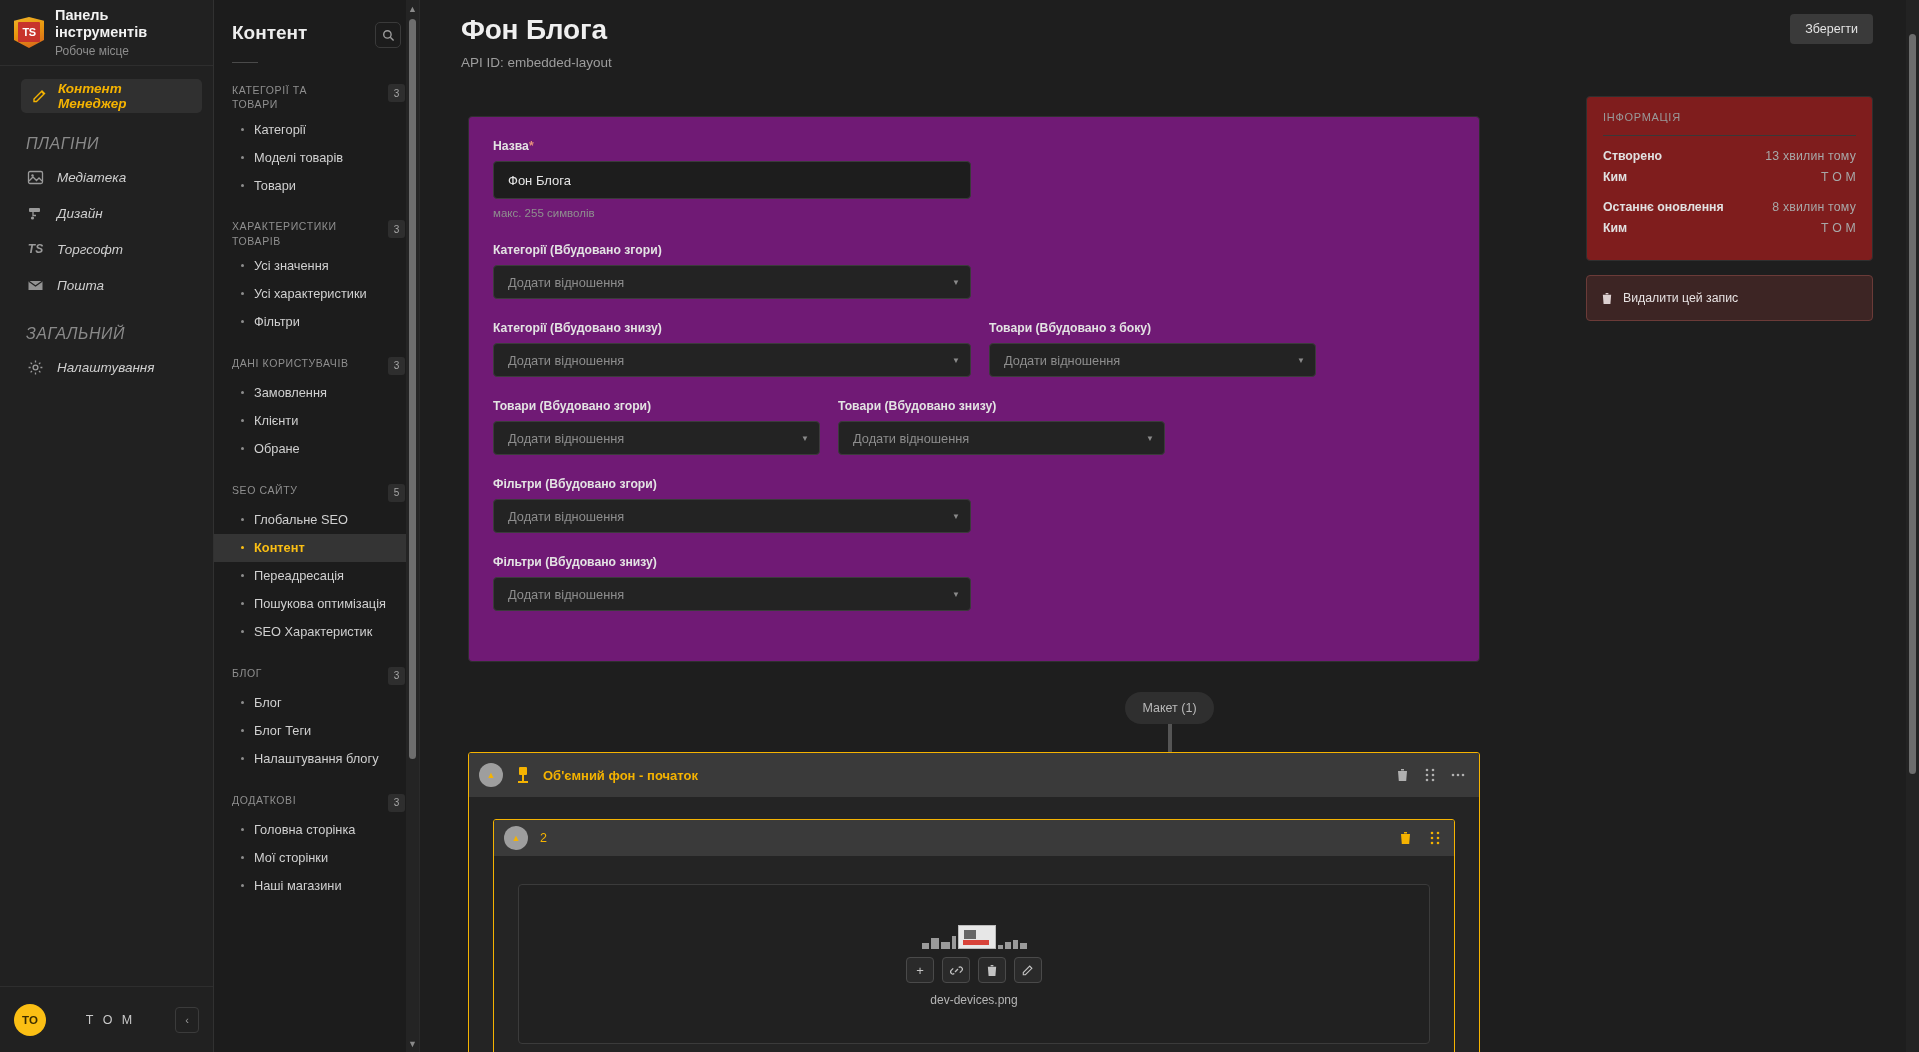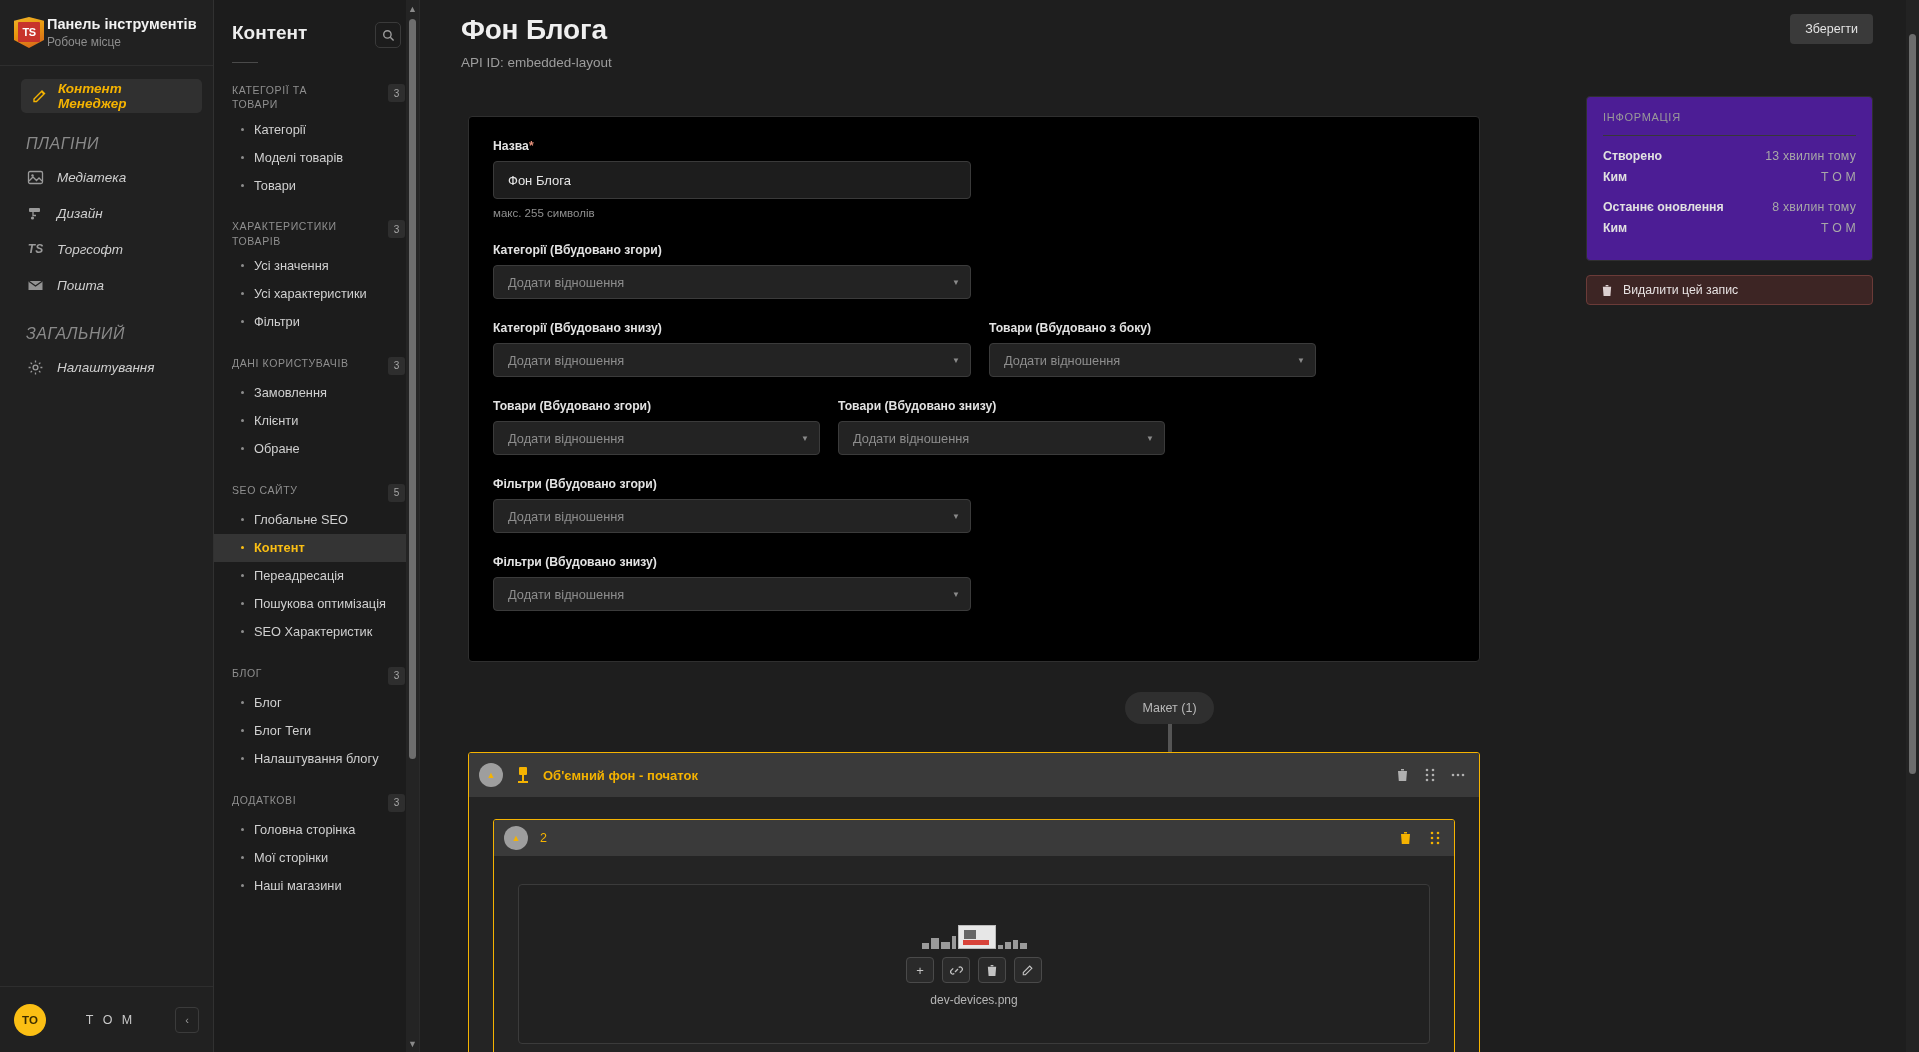--- a/index.html
+++ b/index.html
@@ -15,21 +15,21 @@
   
   .rail {
     width: 214px; height: 1052px;
     background: #212121;
     border-right: 1px solid #313131;
     display: flex; flex-direction: column;
     flex: 0 0 214px;
     position: relative;
   }
   .rail-head {
-    height: 66px; display: flex; align-items: center; gap: 3px;
+    height: 66px; display: flex; align-items: center; gap: 11px;
     padding: 0 14px;
     border-bottom: 1px solid #2e2e2e;
   }
   .logo {
     width: 30px; height: 31px; flex: 0 0 30px;
     background: linear-gradient(160deg,#f0b429 0%, #e8970f 45%, #d4601d 100%);
     clip-path: polygon(50% 0,100% 12%,100% 74%,50% 100%,0 74%,0 12%);
     display: flex; align-items: center; justify-content: center;
     position: relative;
   }
@@ -132,21 +132,21 @@
   .topbar { display:flex; align-items:flex-start; justify-content:space-between; padding: 14px 46px 0 41px; }
   .page-title { font-size: 28px; font-weight: bold; color:#f0f0f0; letter-spacing:-.2px; }
   .api-id { font-size: 13.5px; color:#9d9d9d; margin-top: 9px; }
   .save-btn {
     background:#3a3a3a; color:#e4e4e4; font-size:12.5px;
     border:none; border-radius:4px; padding: 8px 15px; cursor:pointer;
   }
 
   .card {
     margin: 46px 41px 0 48px;
-    background:#000000; border:1px solid #2f2f2f; border-radius: 4px;
+    background:#701a75; border:1px solid #2f2f2f; border-radius: 4px;
     padding: 22px 24px 28px 24px;
     width: 1012px;
   }
   .field-label { font-size: 12.2px; font-weight: bold; color:#e3e3e3; margin-bottom: 8px; }
   .req { color:#e8927c; }
   .text-input {
     width: 478px; height: 38px; background:#1d1d1d; border:1px solid #3a3a3a;
     border-radius:4px; color:#e6e6e6; font-size:13px; padding: 0 14px;
     font-family:"Liberation Sans", sans-serif;
   }
@@ -209,29 +209,29 @@
   .file-acts { display:flex; gap: 8px; }
   .file-btn {
     width: 28px; height: 26px; border:1px solid #4a4a4a; border-radius:4px;
     display:flex; align-items:center; justify-content:center; color:#c3c3c3;
     font-size: 13px; cursor:pointer; background:#2a2a2a;
   }
   .file-name { font-size:12px; color:#b5b5b5; margin-top:2px; }
 
   
   .aside { position:absolute; top: 96px; right: 46px; width: 287px; }
-  .info-card { background:#4c1d95; border:1px solid #2f2f2f; border-radius:4px; padding: 14px 16px 18px 16px; }
+  .info-card { background:#7f1d1d; border:1px solid #2f2f2f; border-radius:4px; padding: 14px 16px 18px 16px; }
   .info-title { font-size: 11px; letter-spacing: .7px; color:#9a9a9a; text-transform:uppercase; }
   .info-sep { height:1px; background:#383838; margin: 12px 0 13px 0; }
   .info-row { display:flex; justify-content:space-between; align-items:center; margin-bottom: 7px; }
   .info-k { font-size:12.3px; font-weight:bold; color:#e1e1e1; }
   .info-v { font-size:12.3px; color:#a8a8a8; letter-spacing:.2px; }
   .info-gap { height: 9px; }
   .del-btn {
-    margin-top: 14px; height: 30px; border:1px solid #6b3b38; background:#3d2524;
+    margin-top: 14px; height: 46px; border:1px solid #6b3b38; background:#3d2524;
     border-radius:4px; display:flex; align-items:center; gap: 10px; padding: 0 14px;
     color:#e8e3e3; font-size:12.3px; cursor:pointer;
   }
 
   
   .mscroll { position:absolute; right:0; top:0; width:13px; height:1052px; background:#232323; }
   .mscroll-thumb { position:absolute; top: 34px; left:3px; width:7px; height: 740px; background:#6d6d6d; border-radius:4px; }
 
   svg { display:block; }
 </style>

